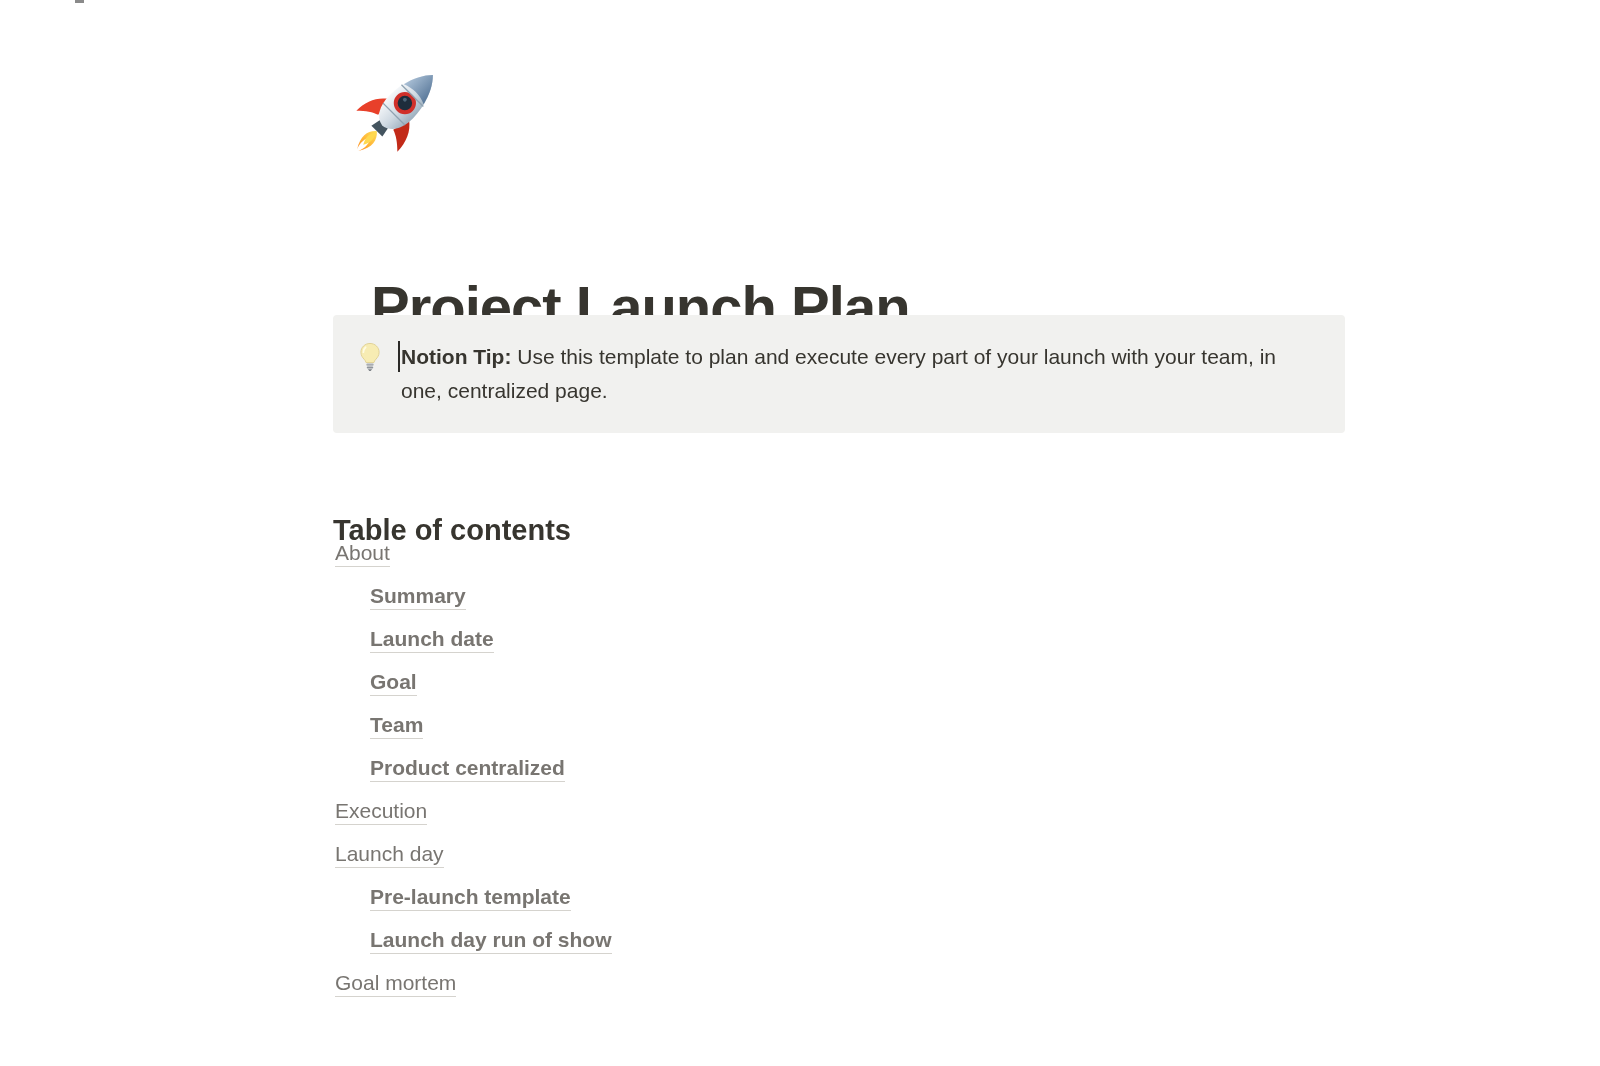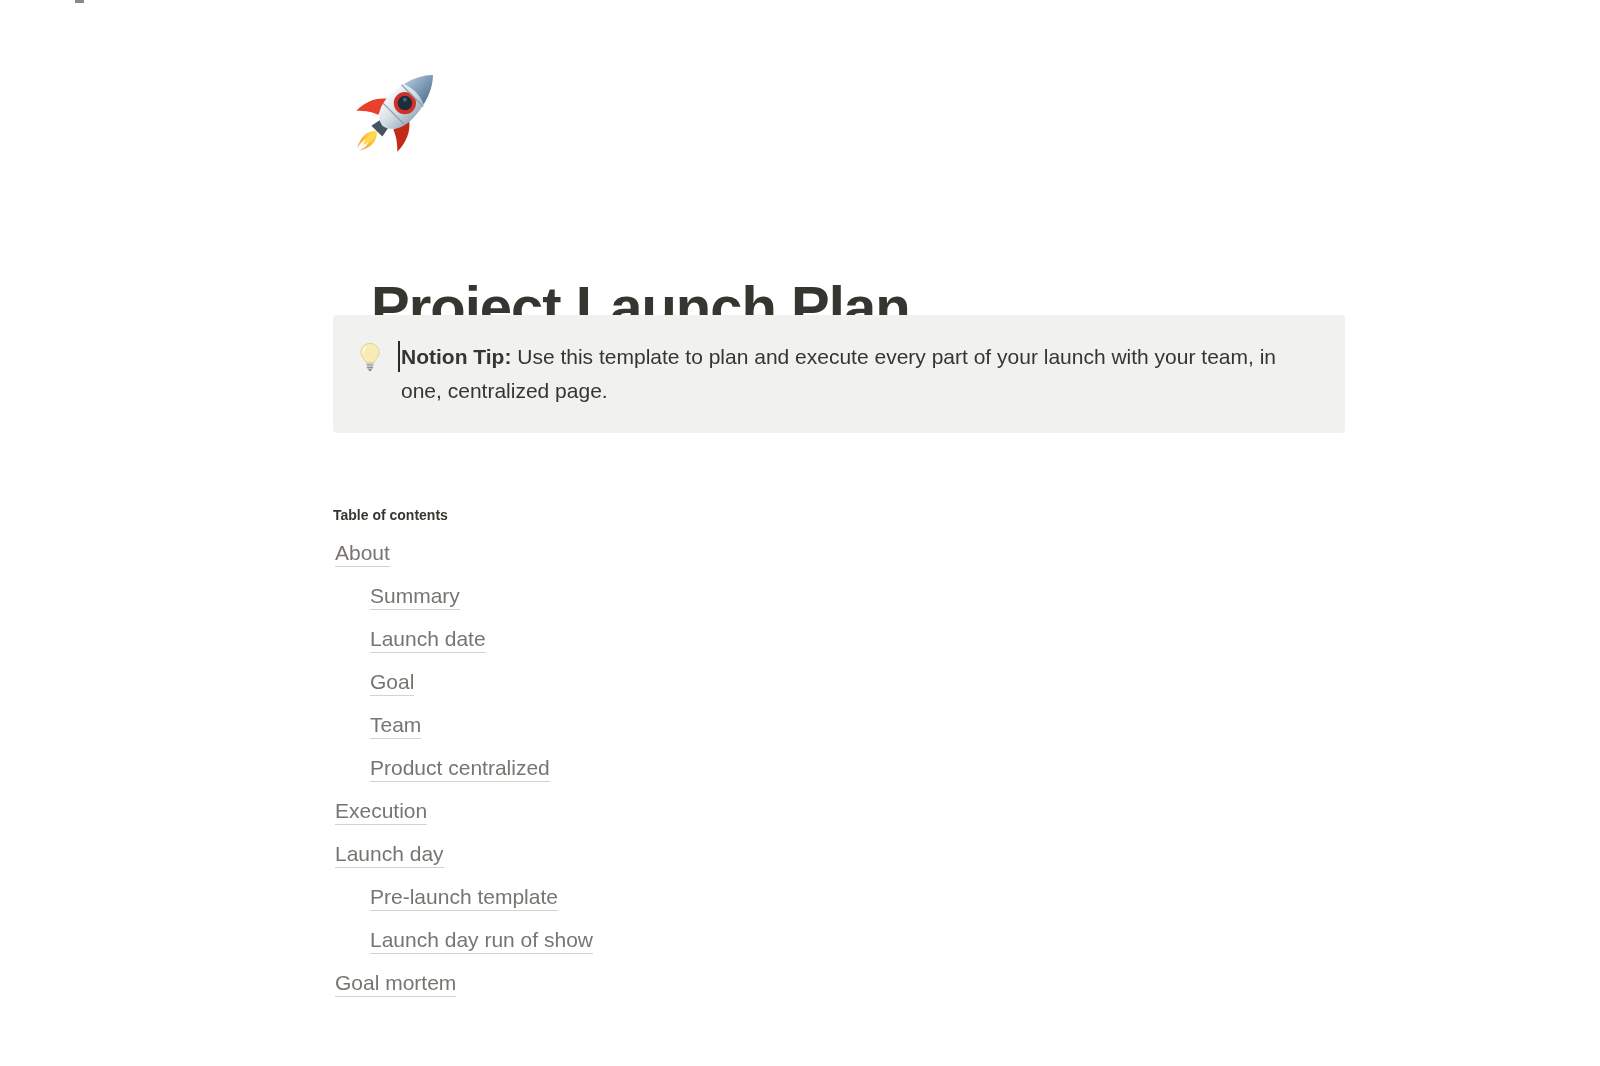--- a/index.html
+++ b/index.html
@@ -46,38 +46,38 @@
     width: 26px; height: 30px;
   }
   .callout .caret {
     position: absolute; left: 65px; top: 26px;
     width: 2px; height: 31px;
     background: #2b2a27;
   }
   .callout .b { font-weight: 700; }
   .toc-heading {
     position: absolute; left: 333px; top: 486px;
-    font-size: 14px; line-height: 30px;
+    font-size: 29px; line-height: 30px;
     font-weight: 700; color: #37352f;
     cursor: text;
   }
   .toc {
     position: absolute; left: 335px; top: 540px;
   }
   .toc a {
     display: table;
     font-size: 21px; line-height: 25px;
     color: #787571;
     text-decoration: none;
     border-bottom: 1.5px solid #d5d3ce;
     padding-bottom: 1px;
     margin-bottom: 16px;
     cursor: pointer;
   }
-  .toc a.lvl1 { margin-left: 35px; }
+  .toc a.lvl1 { margin-left: 35px; font-weight: bold; }
 </style>
 </head>
 <body>
 
 <div class="top-speck"></div>
 
 <div class="page-icon">
   <svg width="116" height="116" viewBox="0 0 120 120">
     <defs>
       <linearGradient id="bodyGrad" x1="33" y1="0" x2="67" y2="0" gradientUnits="userSpaceOnUse">

